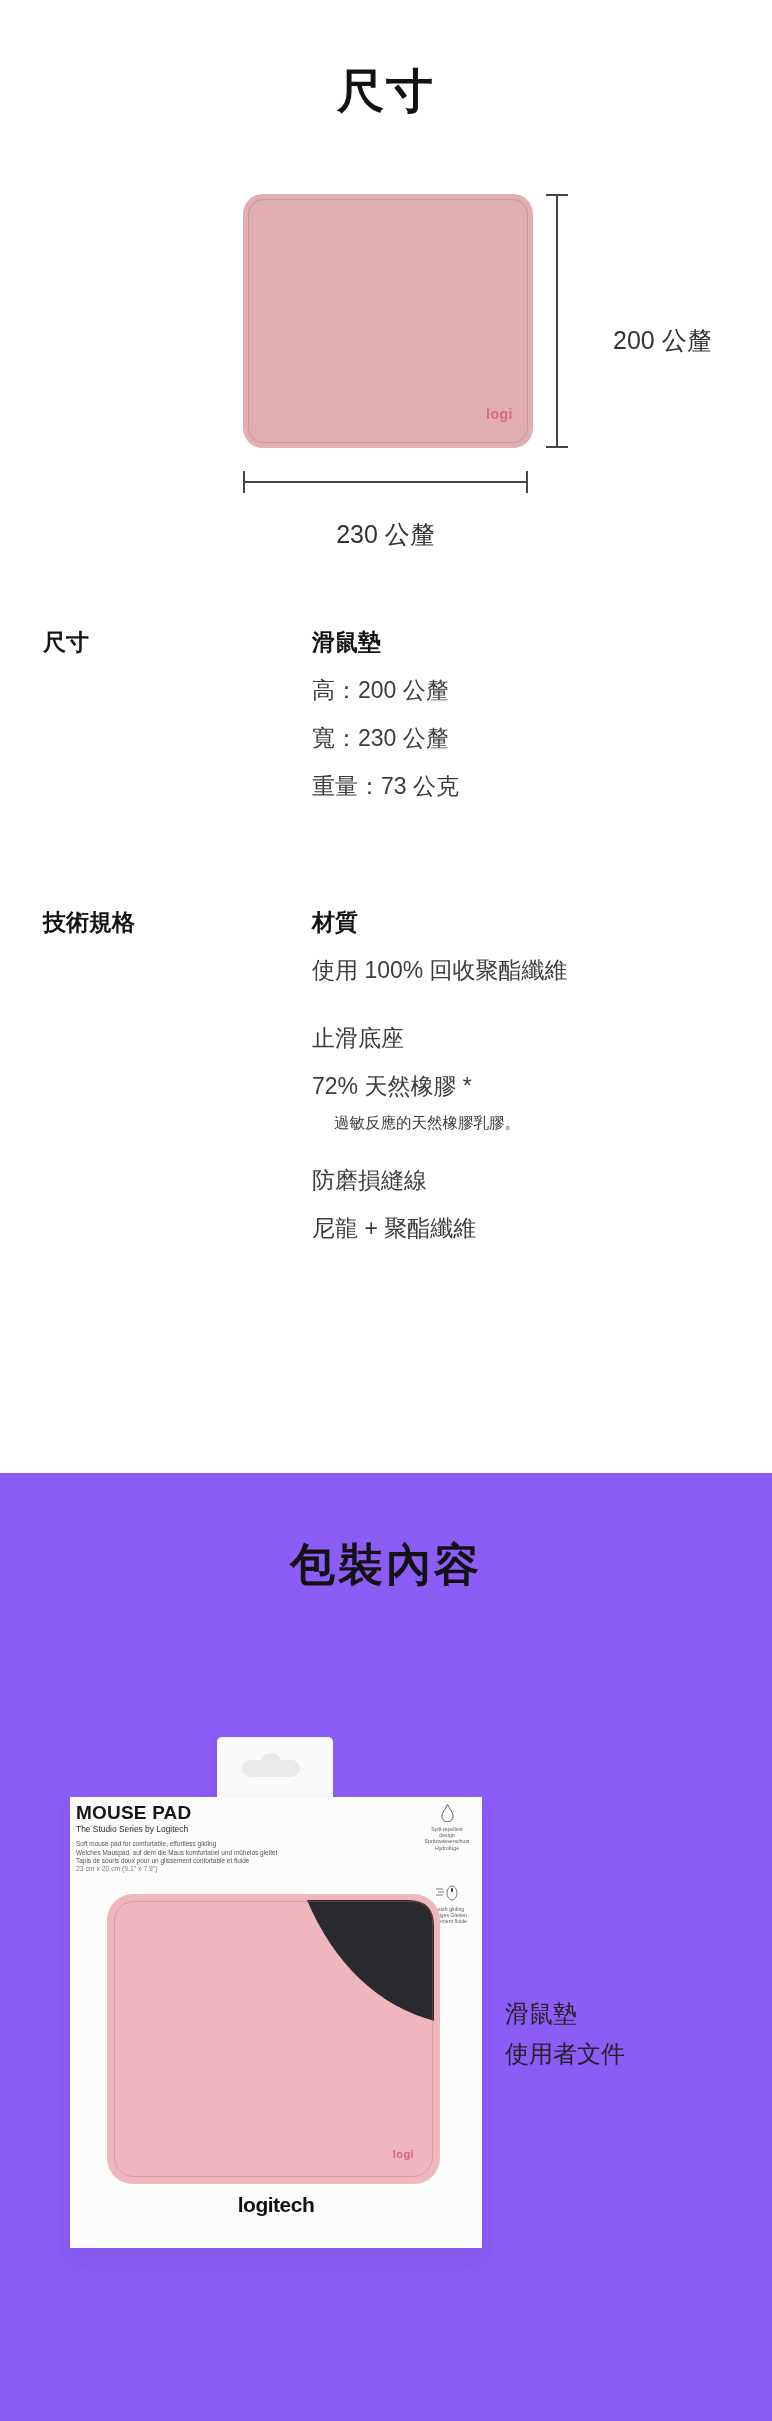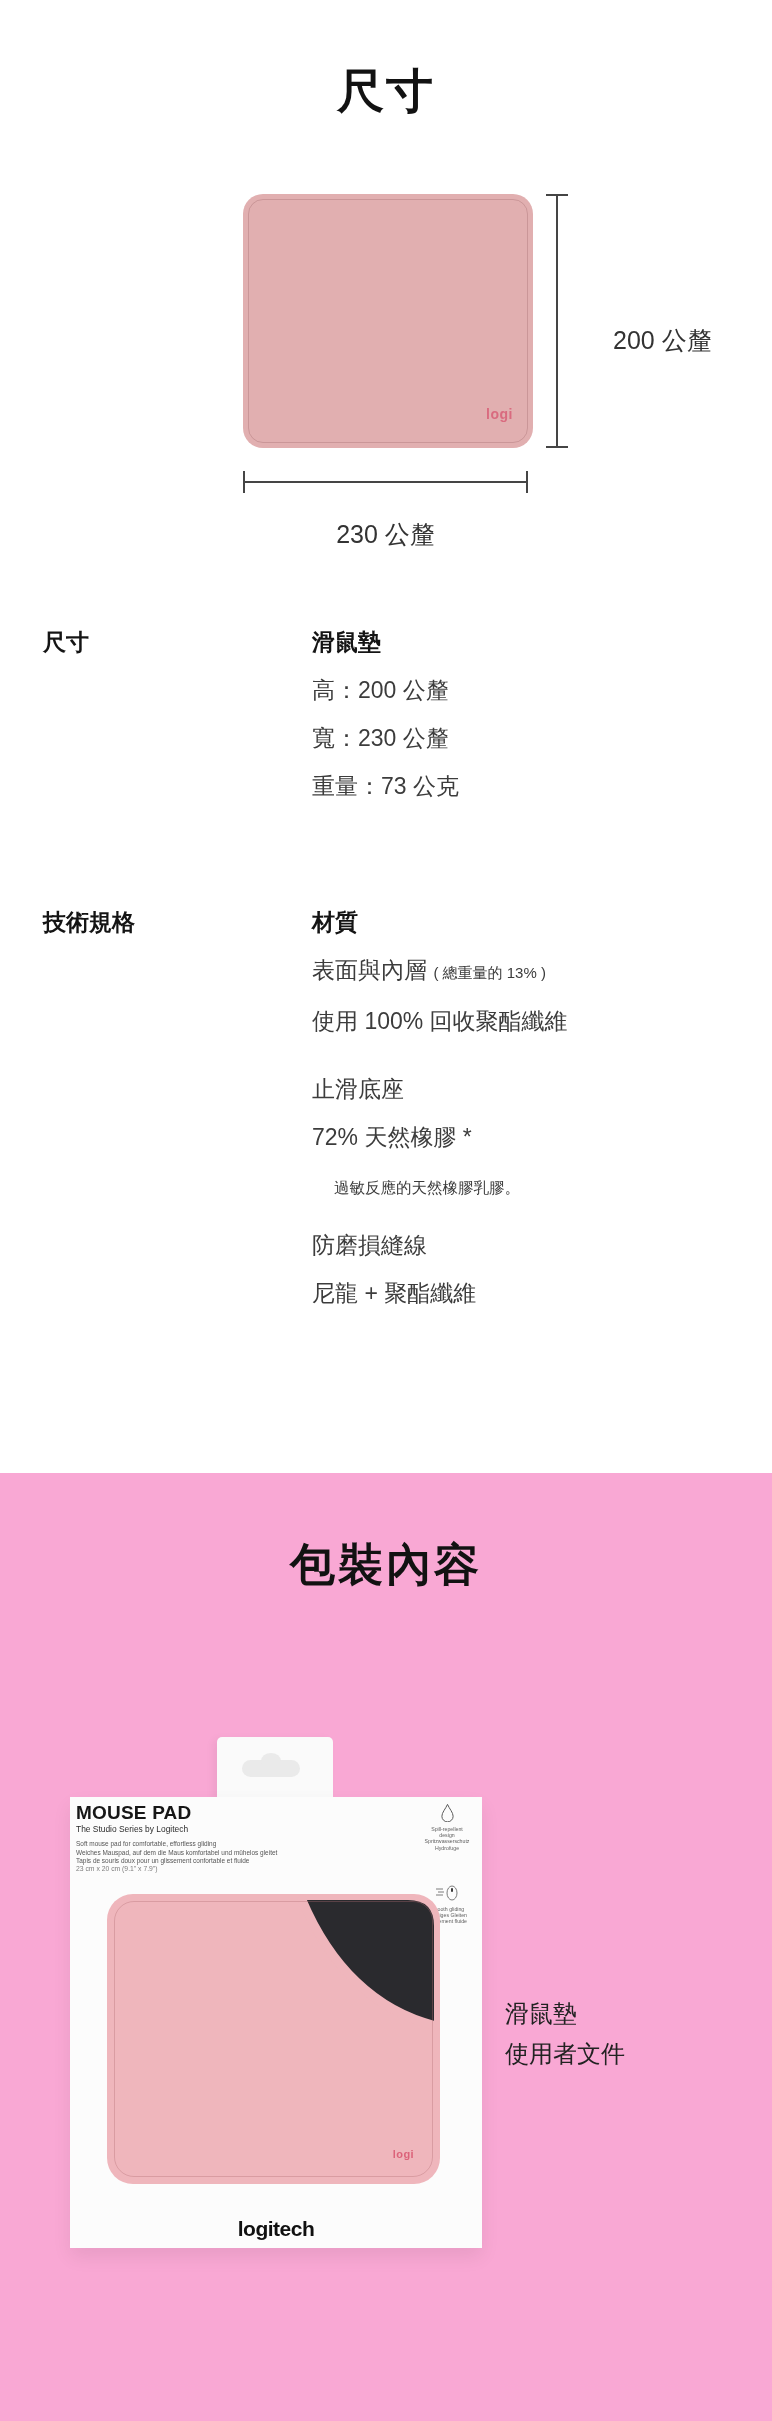--- a/index.html
+++ b/index.html
@@ -42,24 +42,24 @@
   .row-size { top:618px; }
   .row-tech { top:898px; }
   .row-label { position:absolute; left:43px; top:0; font-size:23px; font-weight:700; color:#141414; line-height:48px; white-space:nowrap; }
   .row-content { position:absolute; left:312px; top:0; width:440px; font-size:23px; color:#3c3c3c; line-height:48px; }
   .spec-heading { font-weight:700; color:#141414; }
   .spec-line { white-space:nowrap; }
   .small-note { font-size:15px; color:#3c3c3c; }
   .spec-gap { height:20px; }
   .footnote { font-size:15.5px; line-height:26px; color:#3c3c3c; white-space:nowrap; }
   .fn1 { margin-top:5px; }
-  .fn2 { padding-left:22px;margin-top:14px; }
+  .fn2 { padding-left:22px; }
 
   
-  .pkg-section { position:absolute; left:0; top:1473px; width:772px; height:948px; background:#f9a8d4; }
+  .pkg-section { position:absolute; left:0; top:1473px; width:772px; height:948px; background:#8b5cf6; }
   .pkg-title {
     position:absolute; top:62px; left:0; width:100%; margin:0;
     text-align:center; font-size:45px; font-weight:700; color:#121212; letter-spacing:3px;
   }
   .hang-tab {
     position:absolute; left:217px; top:264px; width:116px; height:64px;
     background:#fafafa; border-radius:5px 5px 0 0; box-shadow:-4px 2px 8px rgba(0,0,0,0.05);
   }
   .euro-slot { position:absolute; left:25px; top:23px; width:58px; height:17px; border-radius:9px; background:#eaeaea; }
   .euro-slot::before {
@@ -82,21 +82,21 @@
   .pkg-pad {
     position:absolute; left:37px; top:97px; width:333px; height:290px;
     background:#efb6bc; border-radius:26px;
   }
   .pkg-pad::after {
     content:""; position:absolute; top:7px; left:7px; right:7px; bottom:7px;
     border:1px solid rgba(178,108,115,0.35); border-radius:20px; pointer-events:none;
   }
   .curl { position:absolute; top:0; right:0; }
   .pkg-pad-logo { position:absolute; right:26px; bottom:24px; font-size:11px; font-weight:700; color:#dc637a; letter-spacing:0.4px; }
-  .brand { position:absolute; left:0; top:420px; width:100%; text-align:center; font-size:21px; font-weight:700; color:#101010; letter-spacing:-0.5px; }
+  .brand { position:absolute; left:0; top:396px; width:100%; text-align:center; font-size:21px; font-weight:700; color:#101010; letter-spacing:-0.5px; }
   .contents-text { position:absolute; left:505px; top:521px; font-size:24px; line-height:40px; color:#222; white-space:nowrap; }
 </style>
 </head>
 <body>
 
 <div id="page">
 
   <section>
     <h1 class="main-title">尺寸</h1>
 
@@ -125,24 +125,20 @@
         <div class="spec-line">高：200 公釐</div>
         <div class="spec-line">寬：230 公釐</div>
         <div class="spec-line">重量：73 公克</div>
       </div>
     </div>
 
     <div class="spec-row row-tech">
       <div class="row-label">技術規格</div>
       <div class="row-content">
         <div class="spec-heading">材質</div>
-        <div class="spec-line">
-          <span>表面與內層</span>
-          <span class="small-note">( 總重量的 13% )</span>
-        </div>
         <div class="spec-line">使用 100% 回收聚酯纖維</div>
         <div class="spec-gap"></div>
         <div class="spec-line">止滑底座</div>
         <div class="spec-line">72% 天然橡膠 *</div>
         <div class="footnote fn2">過敏反應的天然橡膠乳膠。</div>
         <div class="spec-gap"></div>
         <div class="spec-line">防磨損縫線</div>
         <div class="spec-line">尼龍 + 聚酯纖維</div>
       </div>
     </div>

